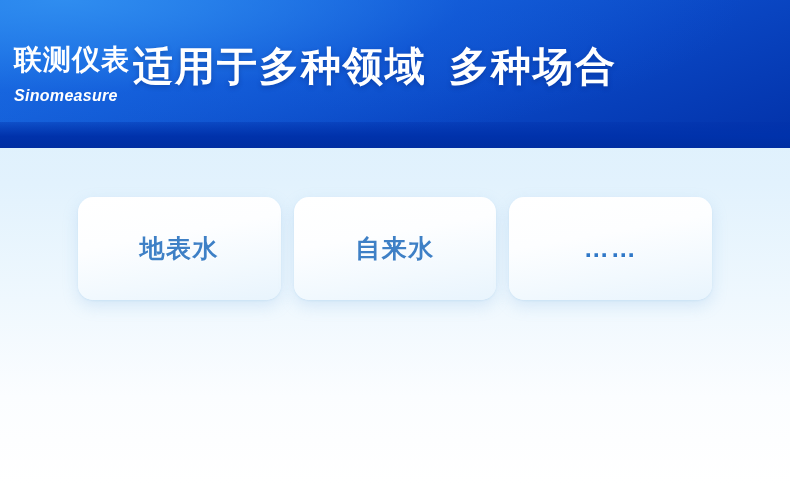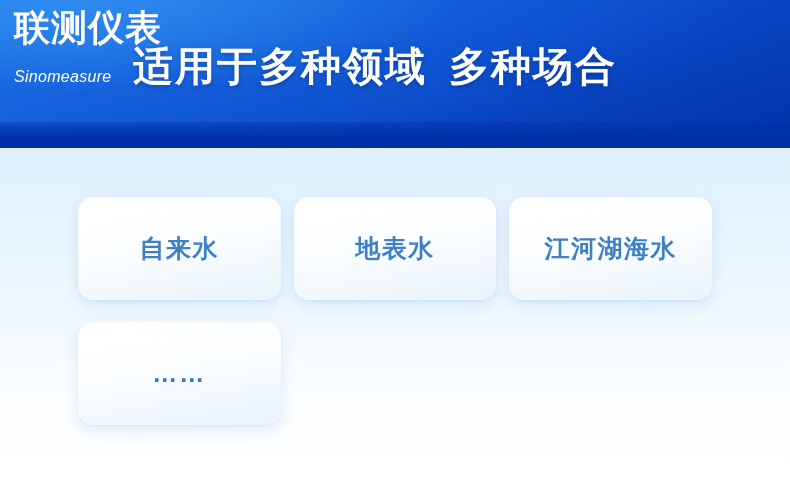--- a/index.html
+++ b/index.html
@@ -45,31 +45,32 @@
   }
 
   .brand {
     position: absolute;
     left: 14px;
     top: 10px;
     z-index: 3;
     line-height: 1;
   }
   .brand-cn {
-    font-size: 36px;
+    font-size: 28px;
     font-weight: bold;
     color: #ffffff;
     letter-spacing: 1px;
     font-family: "Liberation Sans", "DejaVu Sans", sans-serif;
     white-space: nowrap;
+    margin-top: 36px;
   }
   .brand-en {
-    margin-top: 23px;
+    margin-top: 14px;
     font-size: 16px;
-    font-weight: normal;
+    font-weight: bold;
     font-style: italic;
     color: #ffffff;
     letter-spacing: 0.3px;
     white-space: nowrap;
   }
 
   .headline {
     position: absolute;
     left: 133px;
     top: 44px;
@@ -140,32 +141,29 @@
 
     <div class="headline">
       <span>适用于多种领域</span><span class="gap"></span><span>多种场合</span>
     </div>
 
   </div>
 
   <div class="grid">
 
     <div class="card">
-      <span class="card-label">自来水</span>
+      <span class="card-label">地表水</span>
     </div>
 
     <div class="card">
-      <span class="card-label">地表水</span>
+      <span class="card-label">自来水</span>
     </div>
 
 
 
-    <div class="card">
-      <span class="card-label">江河湖海水</span>
-    </div>
 
     <div class="card">
       <span class="card-label dots">……</span>
     </div>
 
   </div>
 
 </div>
 
 </body></html>

